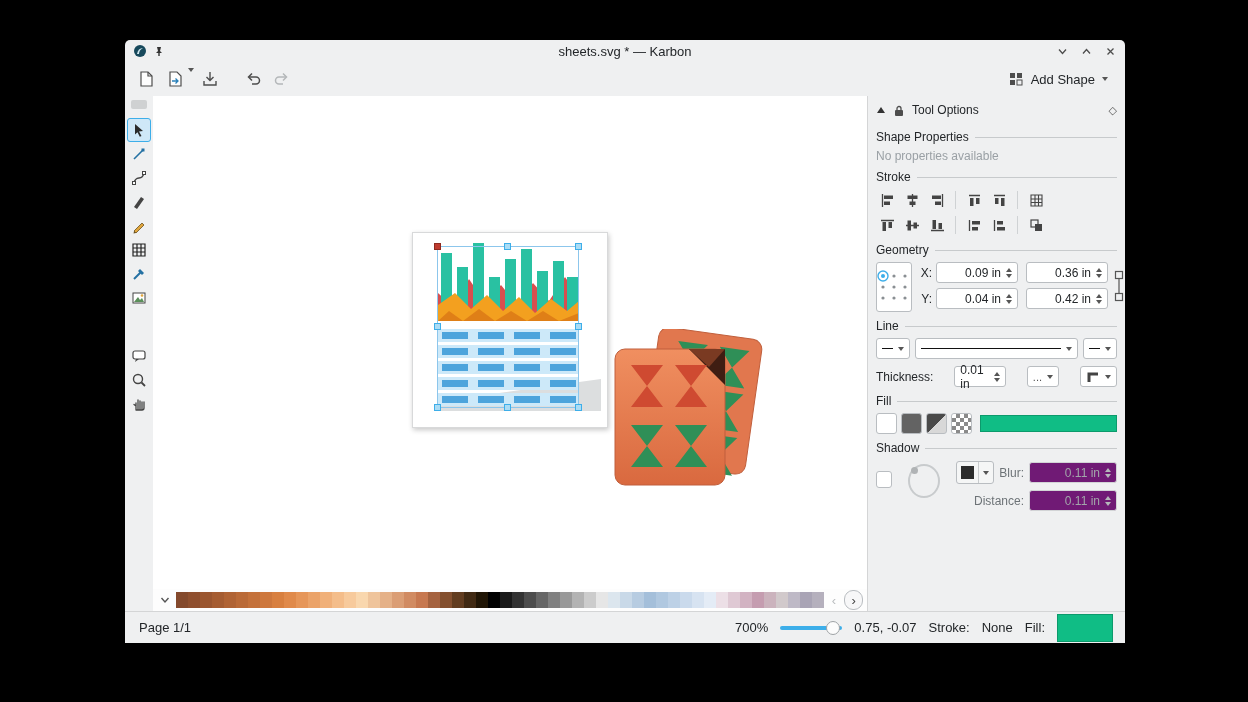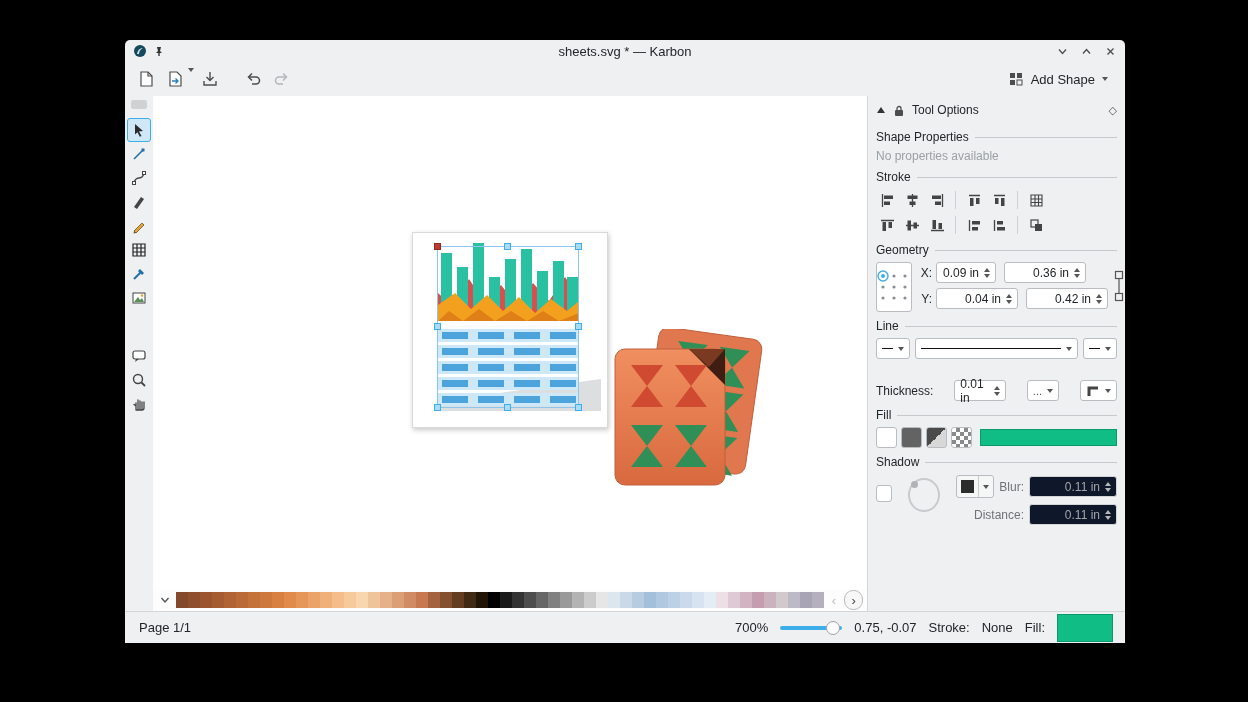--- a/index.html
+++ b/index.html
@@ -64,28 +64,28 @@
              display:flex;align-items:center;justify-content:center}
   .geo-rows{flex:1;display:flex;flex-direction:column;gap:5px}
   .geo-row{display:flex;align-items:center;gap:4px}
   .geo-row .lab{width:14px;text-align:right}
   .spin{display:flex;align-items:center;justify-content:flex-end;gap:5px;background:#fff;border:1px solid #b9bdc1;
         border-radius:3px;height:21px;padding:0 5px;box-sizing:border-box}
   .spin .val{font-size:12px}
   .steppers{display:flex;flex-direction:column;gap:2px}
   .up{width:0;height:0;border-left:3px solid transparent;border-right:3px solid transparent;border-bottom:4px solid #555}
   .down{width:0;height:0;border-left:3px solid transparent;border-right:3px solid transparent;border-top:4px solid #555}
-  .spin.dis{background:#0f172a;border-color:#d2d4d6}
+  .spin.dis{background:#701a75;border-color:#d2d4d6}
   .spin.dis .val{color:#a2a6aa}
   .spin.dis .up{border-bottom-color:#b5b8ba}.spin.dis .down{border-top-color:#b5b8ba}
   .combo{display:flex;align-items:center;gap:5px;background:#fff;border:1px solid #b9bdc1;border-radius:3px;
          height:21px;padding:0 5px;box-sizing:border-box}
   .lsample{height:0;border-top:1.6px solid #111}
   .line-row{display:flex;align-items:center;gap:5px;margin-top:4px}
-  .thick-row{display:flex;align-items:center;gap:21px;margin-top:21px}
+  .thick-row{display:flex;align-items:center;gap:21px;margin-top:7px}
   .fill-row{display:flex;align-items:center;gap:4px;margin-top:4px}
   .fbtn{width:21px;height:21px;border:1px solid #b9bdc1;border-radius:3px;box-sizing:border-box}
   .fillbar{height:15px;flex:1;border:1px solid #0c9a6c;margin-left:4px}
   .shadow-grid{display:flex;align-items:flex-start;gap:16px;margin-top:6px}
   .checkbox{width:15px;height:15px;background:#fff;border:1px solid #b9bdc1;border-radius:3px;margin-top:10px}
   .dial{width:30px;height:30px;border:2px solid #c8cbcd;border-radius:50%;position:relative;margin-top:3px}
   .dial .knob{position:absolute;left:1px;top:1px;width:7px;height:7px;background:#b0b3b5;border-radius:50%}
   .shadow-rows{flex:1;display:flex;flex-direction:column;gap:6px}
   .sh-row{display:flex;align-items:center;gap:5px;justify-content:flex-end}
   .colorbtn{display:flex;align-items:center;height:21px;border:1px solid #b9bdc1;border-radius:3px;background:#f5f6f6;overflow:hidden}
@@ -557,21 +557,21 @@
               <circle cx="17" cy="17" r="1.6" fill="#8a8f93"></circle>
               <circle cx="28" cy="17" r="1.6" fill="#8a8f93"></circle>
             <circle cx="6" cy="28" r="1.6" fill="#8a8f93"></circle>
               <circle cx="17" cy="28" r="1.6" fill="#8a8f93"></circle>
               <circle cx="28" cy="28" r="1.6" fill="#8a8f93"></circle>
           </svg>
         </div>
         <div class="geo-rows">
           <div class="geo-row">
             <span class="lab">X:</span>
-            <div class="spin" style="width:60px">
+            <div class="spin" style="width:82px">
               <span class="val">0.09 in</span>
               <span class="steppers">
                   <span class="up"></span>
                   <span class="down"></span>
                 </span>
             </div>
             <div class="spin" style="width:82px;margin-left:4px">
               <span class="val">0.36 in</span>
               <span class="steppers">
                   <span class="up"></span>

